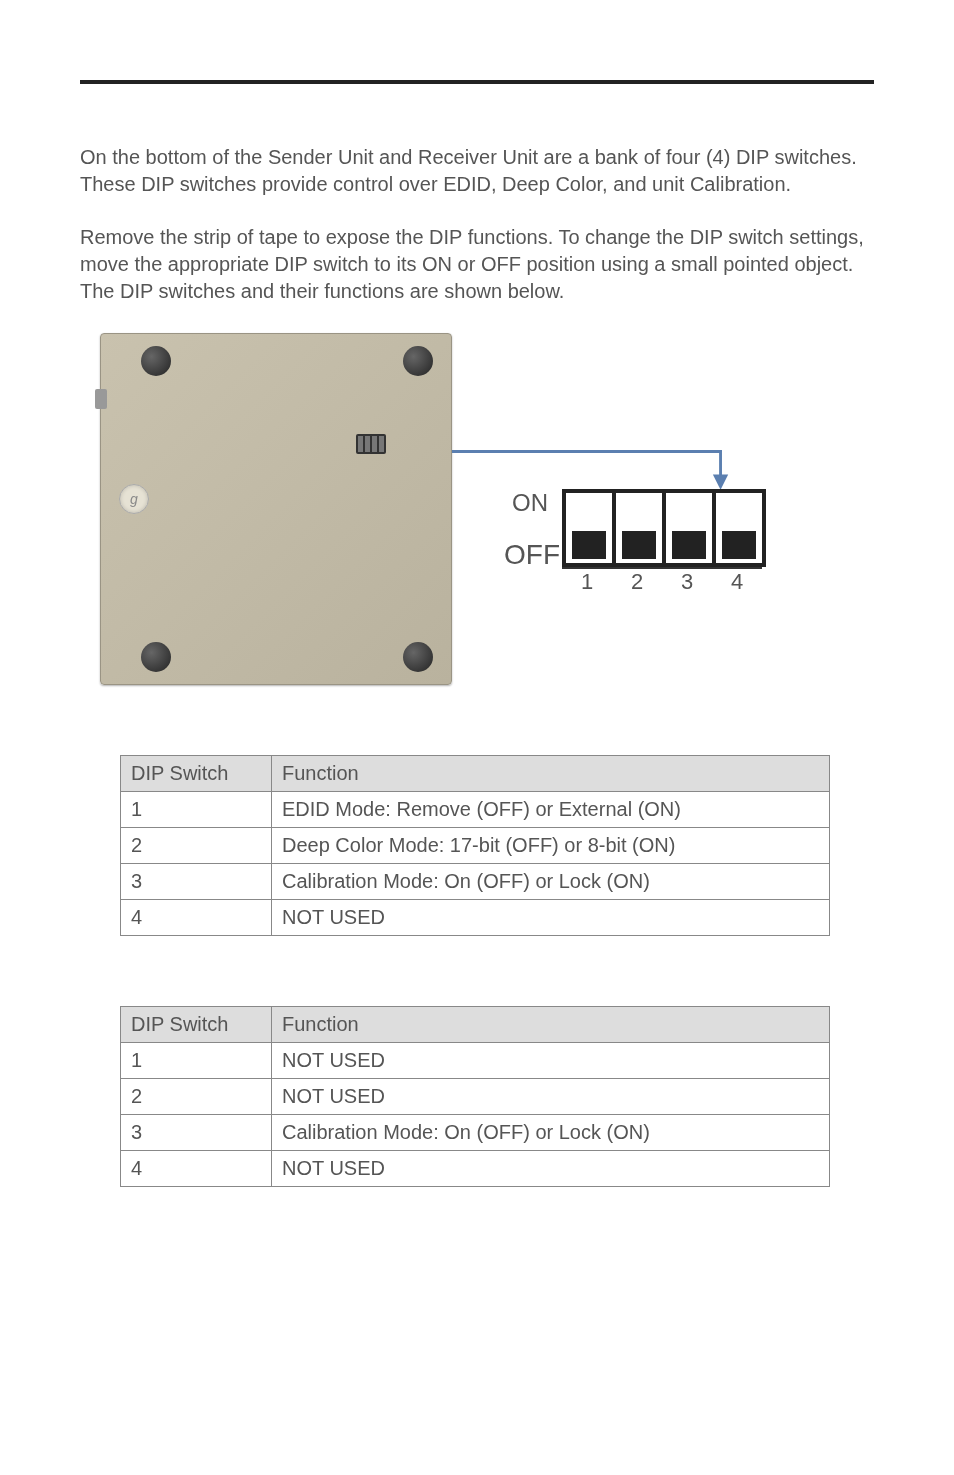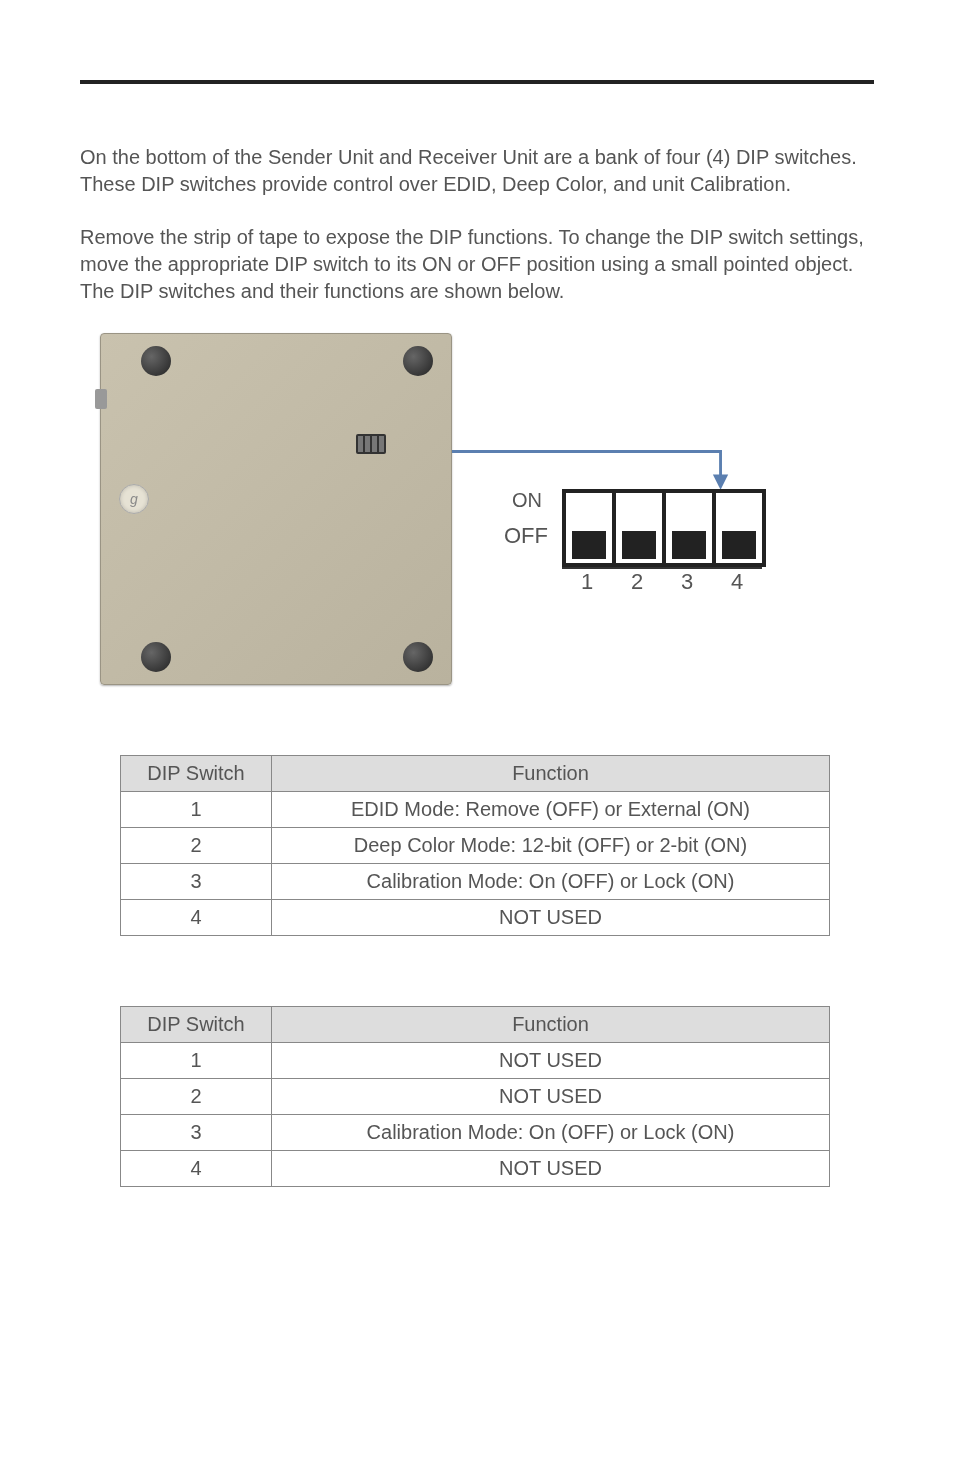--- a/index.html
+++ b/index.html
@@ -86,22 +86,22 @@
   .arrow-svg {
     position: absolute;
     top: 0; left: 0;
     width: 100%; height: 100%;
   }
   .dip-diagram {
     position: absolute;
     top: 150px;
     left: 110px;
   }
-  .dip-labels-on  { position:absolute; top: 150px; left: 60px; font-size:20px; color:#555;}
-  .dip-labels-off { position:absolute; top: 184px; left: 52px; font-size:22px; color:#555;}
+  .dip-labels-on  { position:absolute; top: 150px; left: 60px; font-size:24px; color:#555;}
+  .dip-labels-off { position:absolute; top: 200px; left: 52px; font-size:28px; color:#555;}
   .dip-box {
     border: 4px solid #222;
     display:flex;
     background:#fff;
   }
   .dip-slot {
     width: 46px; height: 70px;
     border-right: 4px solid #222;
     position: relative;
   }
@@ -123,21 +123,21 @@
     width: 710px;
     margin-left: 40px;
     border-collapse: collapse;
     font-size: 20px;
     color:#555;
     margin-bottom: 70px;
   }
   table.dip th, table.dip td {
     border: 1px solid #888;
     padding: 6px 10px;
-    text-align: center;
+    text-align: left;
     font-weight: normal;
   }
   table.dip th {
     background: #ddd;
     color:#555;
   }
   table.dip th:first-child, table.dip td:first-child {
     width: 130px;
   }
 </style>
@@ -206,21 +206,21 @@
         <tr>
       <th>DIP Switch</th>
       <th>Function</th>
     </tr>
     <tr>
       <td>1</td>
       <td>EDID Mode: Remove (OFF) or External (ON)</td>
     </tr>
     <tr>
       <td>2</td>
-      <td>Deep Color Mode: 12-bit (OFF) or 2-bit (ON)</td>
+      <td>Deep Color Mode: 17-bit (OFF) or 8-bit (ON)</td>
     </tr>
     <tr>
       <td>3</td>
       <td>Calibration Mode: On (OFF) or Lock (ON)</td>
     </tr>
     <tr>
       <td>4</td>
       <td>NOT USED</td>
     </tr>
   </tbody>

